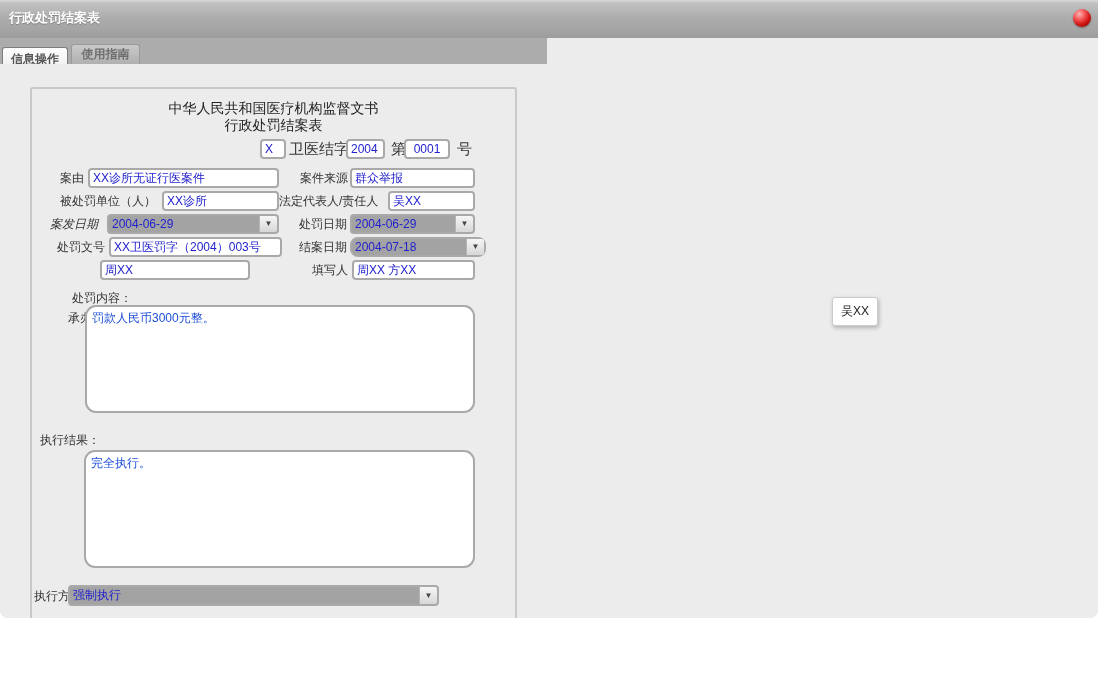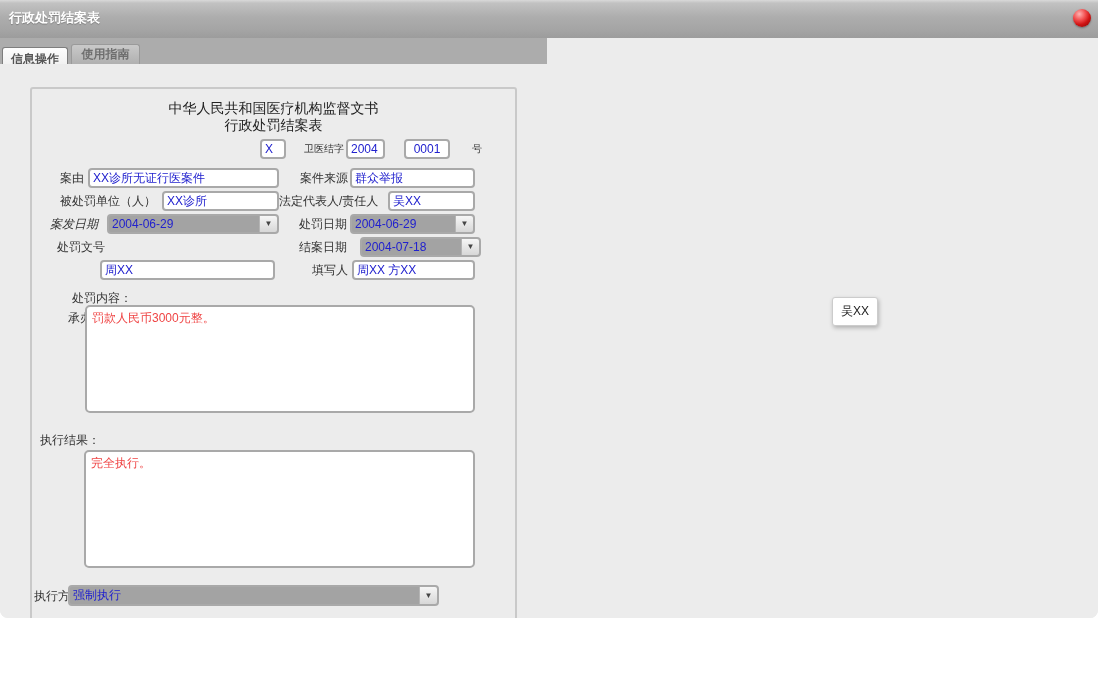--- a/index.html
+++ b/index.html
@@ -21,32 +21,32 @@
   .tab.active{left:2px;top:9px;width:66px;height:24px;line-height:22px;color:#555555;
     background:linear-gradient(to bottom,#fdfdfd,#ededed);border:1px solid #7e7e7e;border-bottom:none;}
   .tab.inactive{left:71px;top:6px;width:69px;height:20px;line-height:19px;color:#6e6e6e;
     background:linear-gradient(to bottom,#c9c9c9,#b0b0b0);border:1px solid #9a9a9a;border-bottom:none;}
   
   .content{position:absolute;left:0;top:64px;width:100%;height:554px;background:#ececec;}
   .panel{position:absolute;left:30px;top:23px;width:487px;height:560px;box-sizing:border-box;
     border:2px solid #c9c9c9;border-radius:3px;background:#ececec;}
   .hline{position:absolute;left:0;width:100%;text-align:center;font-size:14px;color:#222222;white-space:nowrap;}
   .lbl{position:absolute;font-size:12px;color:#333333;white-space:nowrap;height:20px;line-height:20px;z-index:1;}
-  .lbl.big{font-size:10px;margin-left:15px;}
+  .lbl.big{font-size:15px;}
   .inp{position:absolute;box-sizing:border-box;height:20px;border:2px solid #a9a9a9;border-radius:4px;
     background:#ffffff;color:#2121ce;font-size:12px;padding:0 3px;font-family:inherit;z-index:2;outline:none;}
   .combo{position:absolute;box-sizing:border-box;height:20px;border:2px solid #a9a9a9;border-radius:4px;
     background:#a3a3a3;z-index:2;}
   .combo .combo-text{position:absolute;left:3px;top:0;line-height:16px;font-size:12px;color:#2121ce;white-space:nowrap;}
   .combo .combo-btn{position:absolute;right:0;top:0;bottom:0;width:17px;
     background:linear-gradient(to bottom,#f6f6f6,#d7d7d7);border-left:1px solid #b5b5b5;
     border-radius:0 2px 2px 0;display:flex;align-items:center;justify-content:center;}
   .combo .combo-btn i{font-style:normal;font-size:8px;color:#444444;line-height:1;}
-  .txtarea{position:absolute;box-sizing:border-box;border:2px solid #a9a9a9;border-radius:5px;
-    background:#ffffff;color:#ef4444;font-size:12px;padding:3px 5px;font-family:inherit;resize:none;outline:none;z-index:2;}
+  .txtarea{position:absolute;box-sizing:border-box;border:2px solid #a9a9a9;border-radius:11px;
+    background:#ffffff;color:#1d4ed8;font-size:12px;padding:3px 5px;font-family:inherit;resize:none;outline:none;z-index:2;}
   
   .tooltip{position:absolute;left:832px;top:233px;background:#ffffff;border:1px solid #cccccc;
     border-radius:3px;padding:5px 8px;font-size:12px;color:#222222;box-shadow:1px 2px 4px rgba(0,0,0,.25);z-index:5;}
 </style>
 </head>
 <body>
 
 <div class="app">
 
   <div class="titlebar">
@@ -95,30 +95,31 @@
       </div>
       <span class="lbl" style="left:267px;top:125px;">处罚日期</span>
       <div class="combo" style="left:318px;top:125px;width:125px;">
         <span class="combo-text">2004-06-29</span>
         <span class="combo-btn">
             <i>▼</i>
           </span>
       </div>
 
       <span class="lbl" style="left:25px;top:148px;">处罚文号</span>
+      <input class="inp" style="left: 77px; top: 148px; width: 173px;" value="XX卫医罚字（2004）003号">
       <span class="lbl" style="left:267px;top:148px;">结案日期</span>
-      <div class="combo" style="left:328px;top:148px;width:121px;">
+      <div class="combo" style="left:318px;top:148px;width:136px;border-radius:8px;">
         <span class="combo-text">2004-07-18</span>
         <span class="combo-btn">
             <i>▼</i>
           </span>
       </div>
 
       <span class="lbl" style="left:36px;top:171px;margin-top:48px;">承办人</span>
-      <input class="inp" style="left: 68px; top: 171px; width: 175px;" value="周XX">
+      <input class="inp" style="left: 68px; top: 171px; width: 150px;" value="周XX">
       <span class="lbl" style="left:280px;top:171px;">填写人</span>
       <input class="inp" style="left: 320px; top: 171px; width: 123px;" value="周XX 方XX">
 
       <span class="lbl" style="left:40px;top:199px;">处罚内容：</span>
       <textarea class="txtarea" style="left: 53px; top: 216px; width: 390px; height: 108px;">罚款人民币3000元整。</textarea>
 
       <span class="lbl" style="left:8px;top:341px;">执行结果：</span>
       <textarea class="txtarea" style="left: 52px; top: 361px; width: 391px; height: 118px;">完全执行。</textarea>
 
       <span class="lbl" style="left:2px;top:497px;">执行方式：</span>

